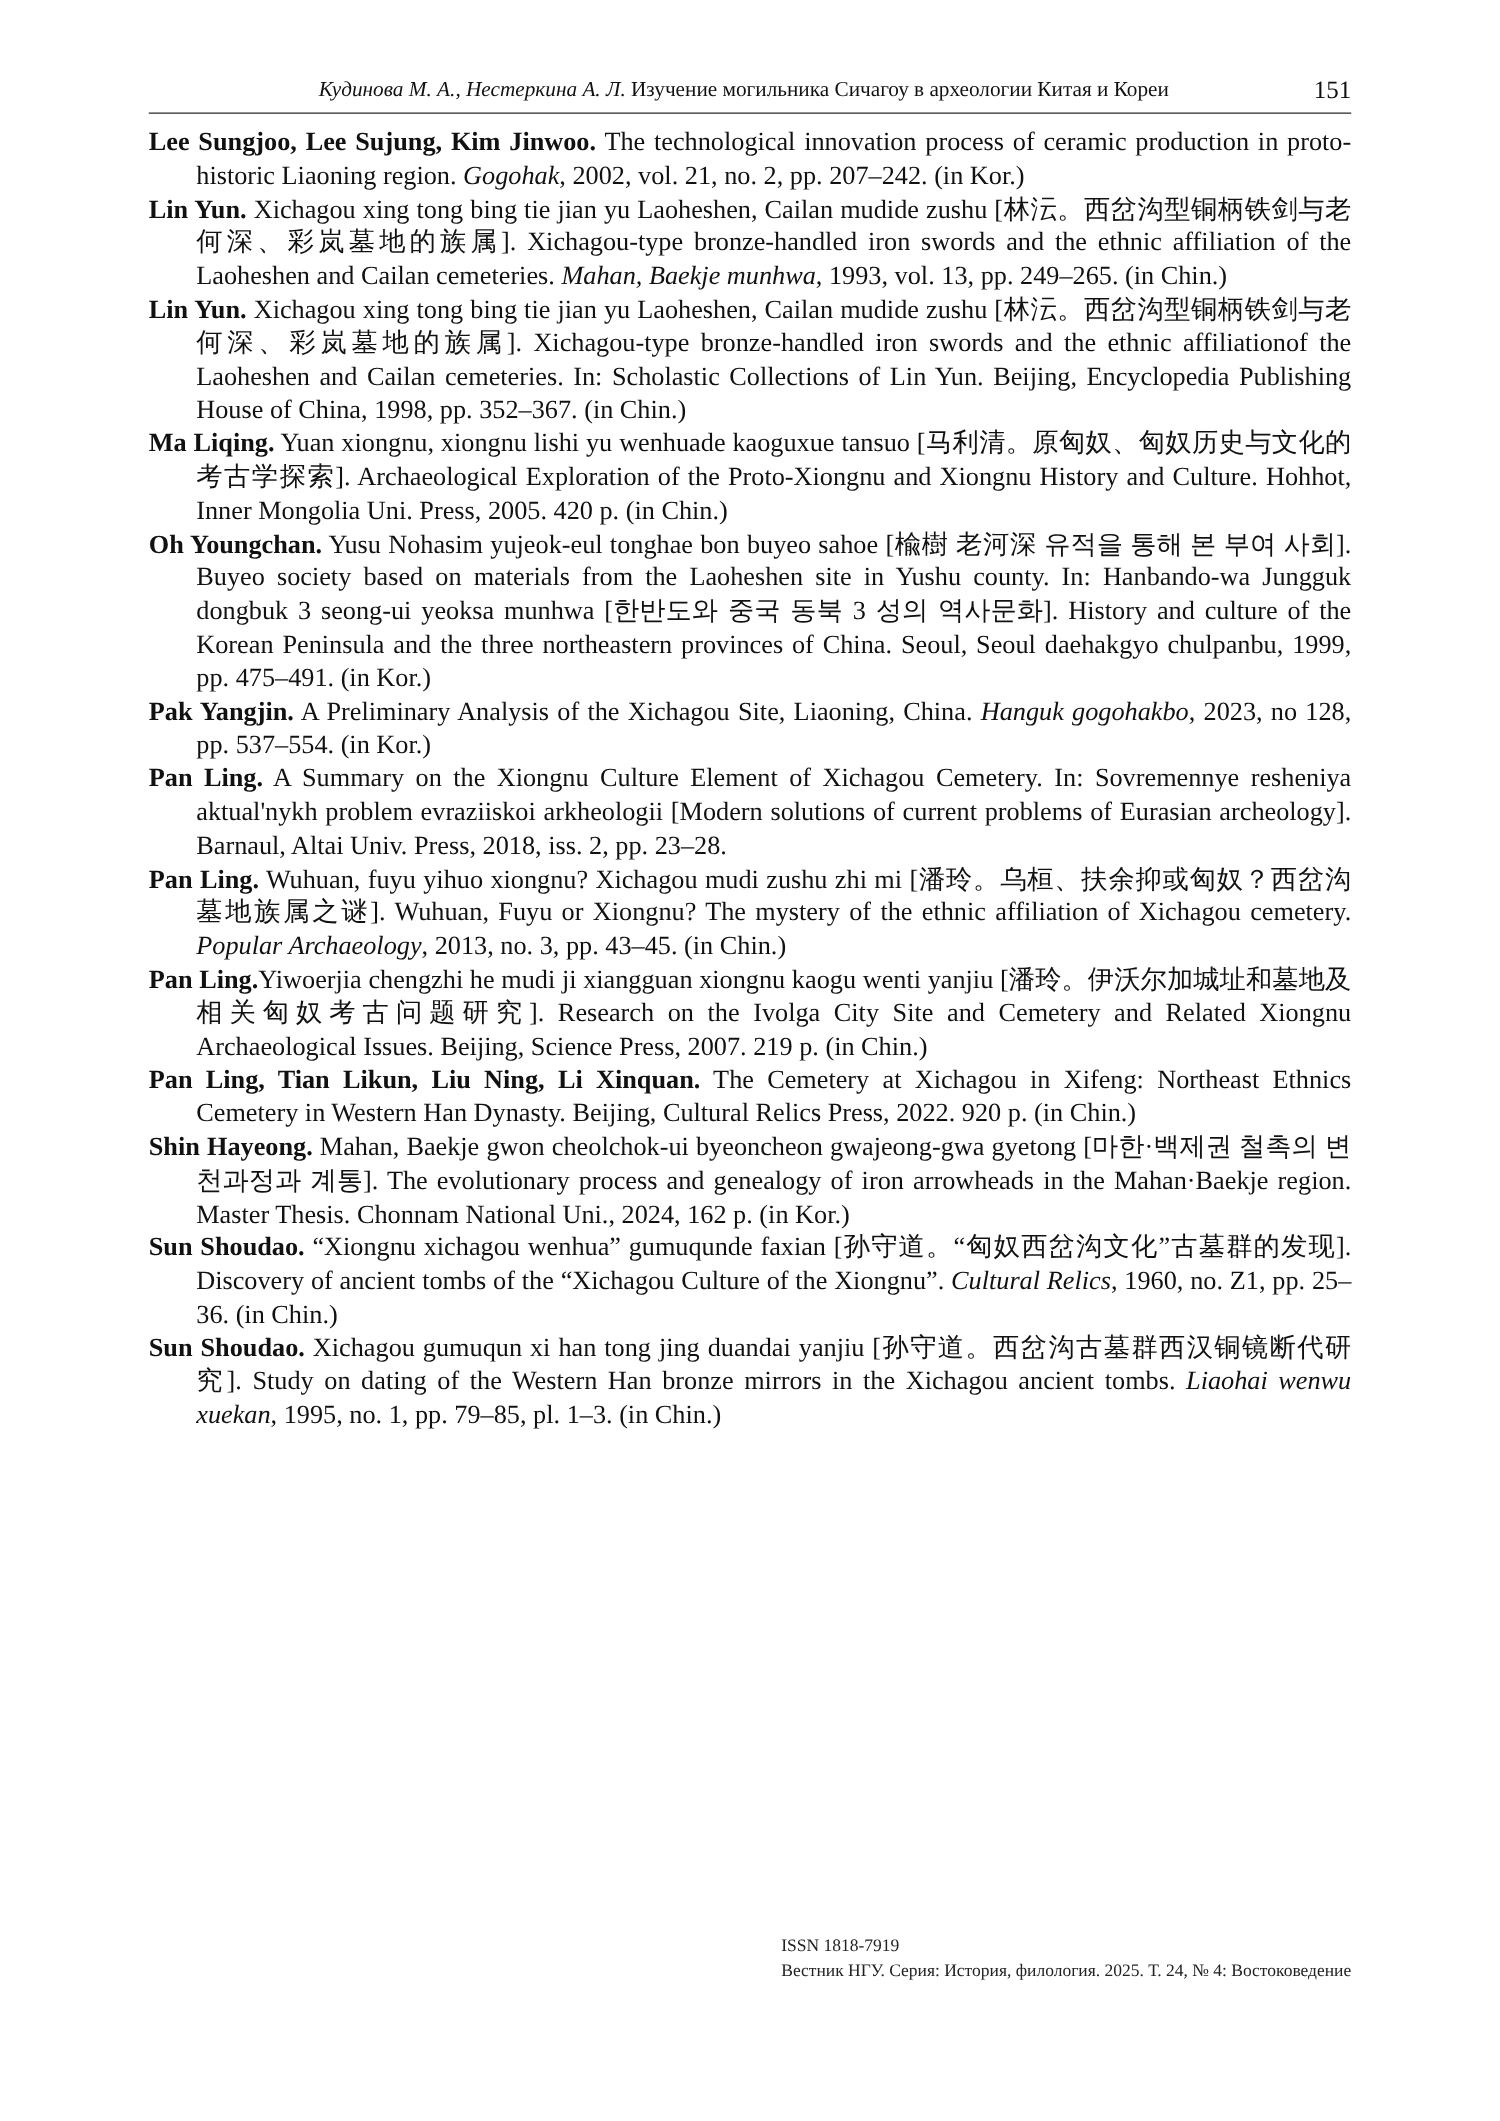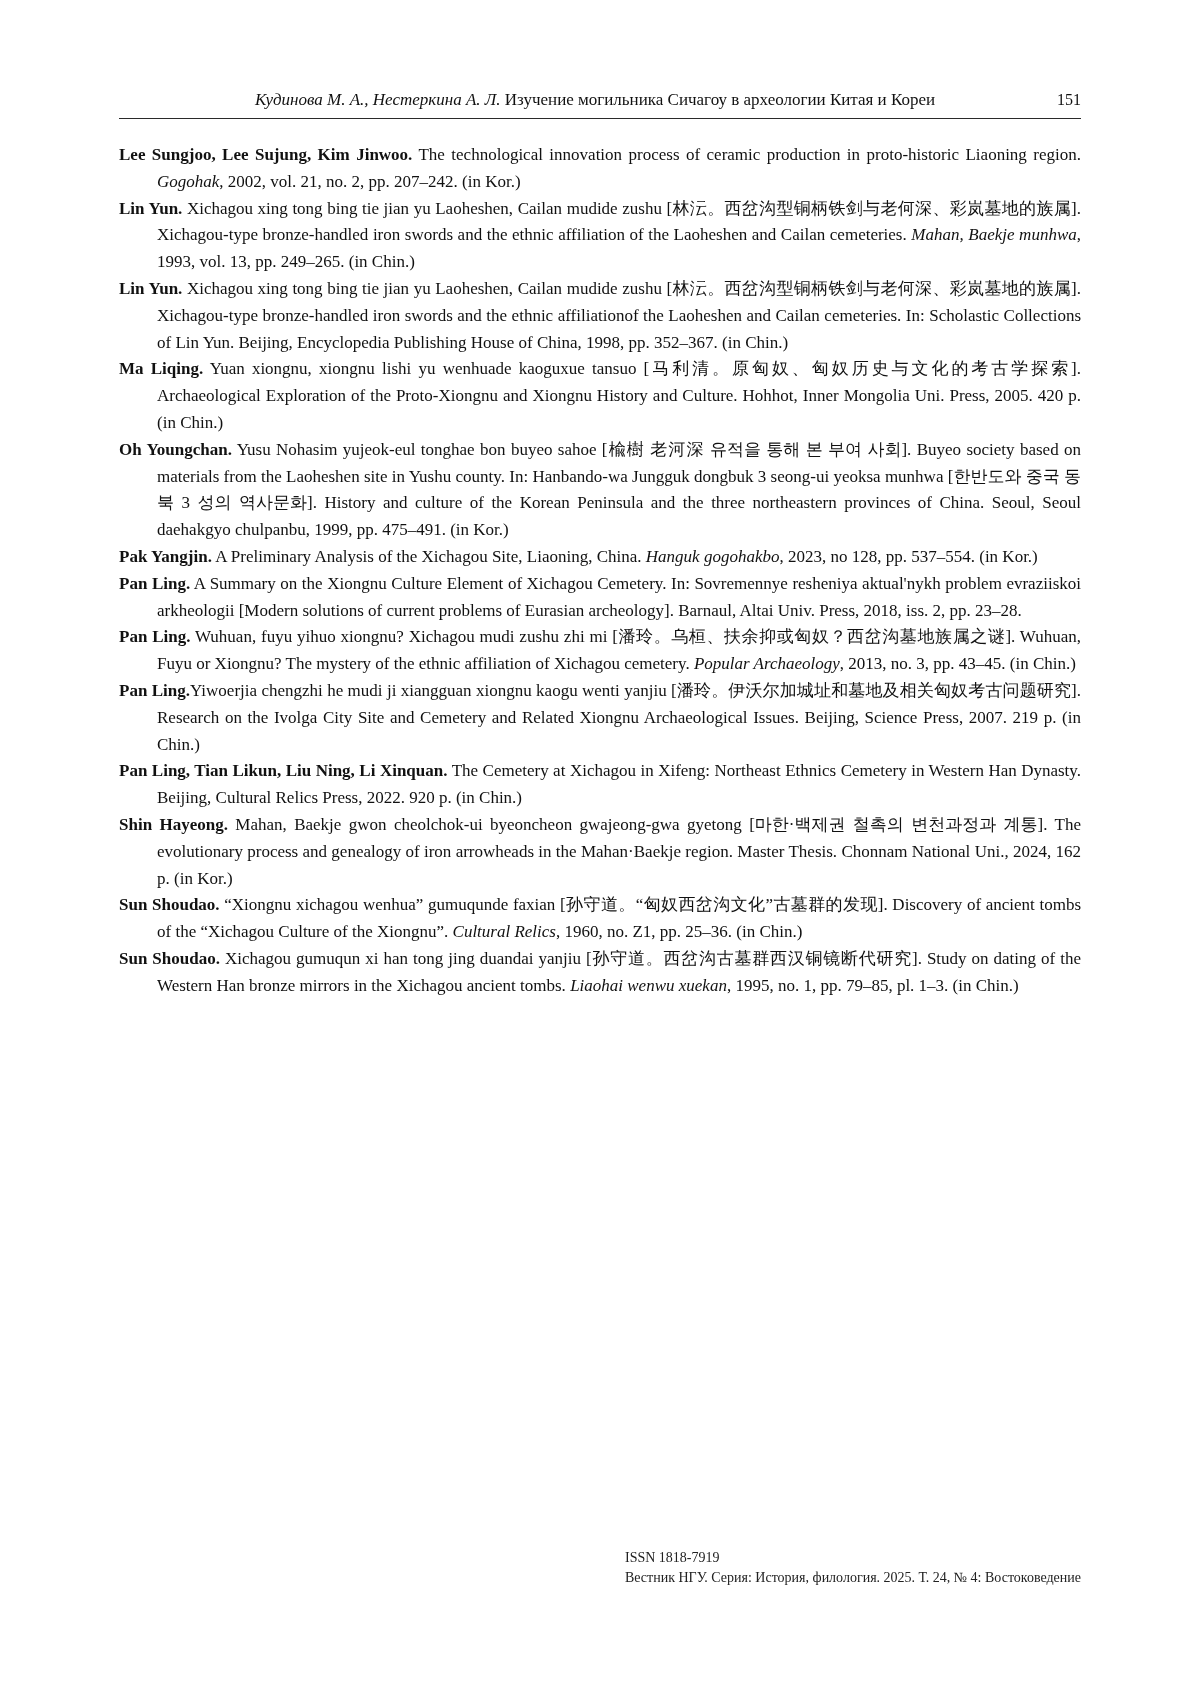--- a/index.html
+++ b/index.html
@@ -14,42 +14,42 @@
     background: #ffffff;
     overflow: hidden;
   }
 
   .content {
     padding: 0 119px;
   }
 
   .running-header {
     position: relative;
-    padding-top: 89px;
+    padding-top: 61px;
     font-size: 17px;
     line-height: 22px;
     text-align: center;
   }
   .running-header .hdr-text { display: inline-block; padding-right: 10px; }
   .running-header .authors { font-style: italic; }
   .running-header .pagenum {
     position: absolute;
     right: 0;
     bottom: 0;
-    font-size: 16px;
+    font-size: 20px;
   }
   .header-rule {
     border: none;
     border-top: 1px solid #2a2a2a;
     margin-top: 7px;
   }
 
   .references {
-    margin-top: 23px;
-    font-size: 17px;
+    margin-top: 9px;
+    font-size: 21px;
     line-height: 26.8px;
     text-align: justify;
   }
   .ref {
     padding-left: 38px;
     text-indent: -38px;
     margin: 0;
   }
   .ref .b { font-weight: bold; }
   .ref .i { font-style: italic; }

